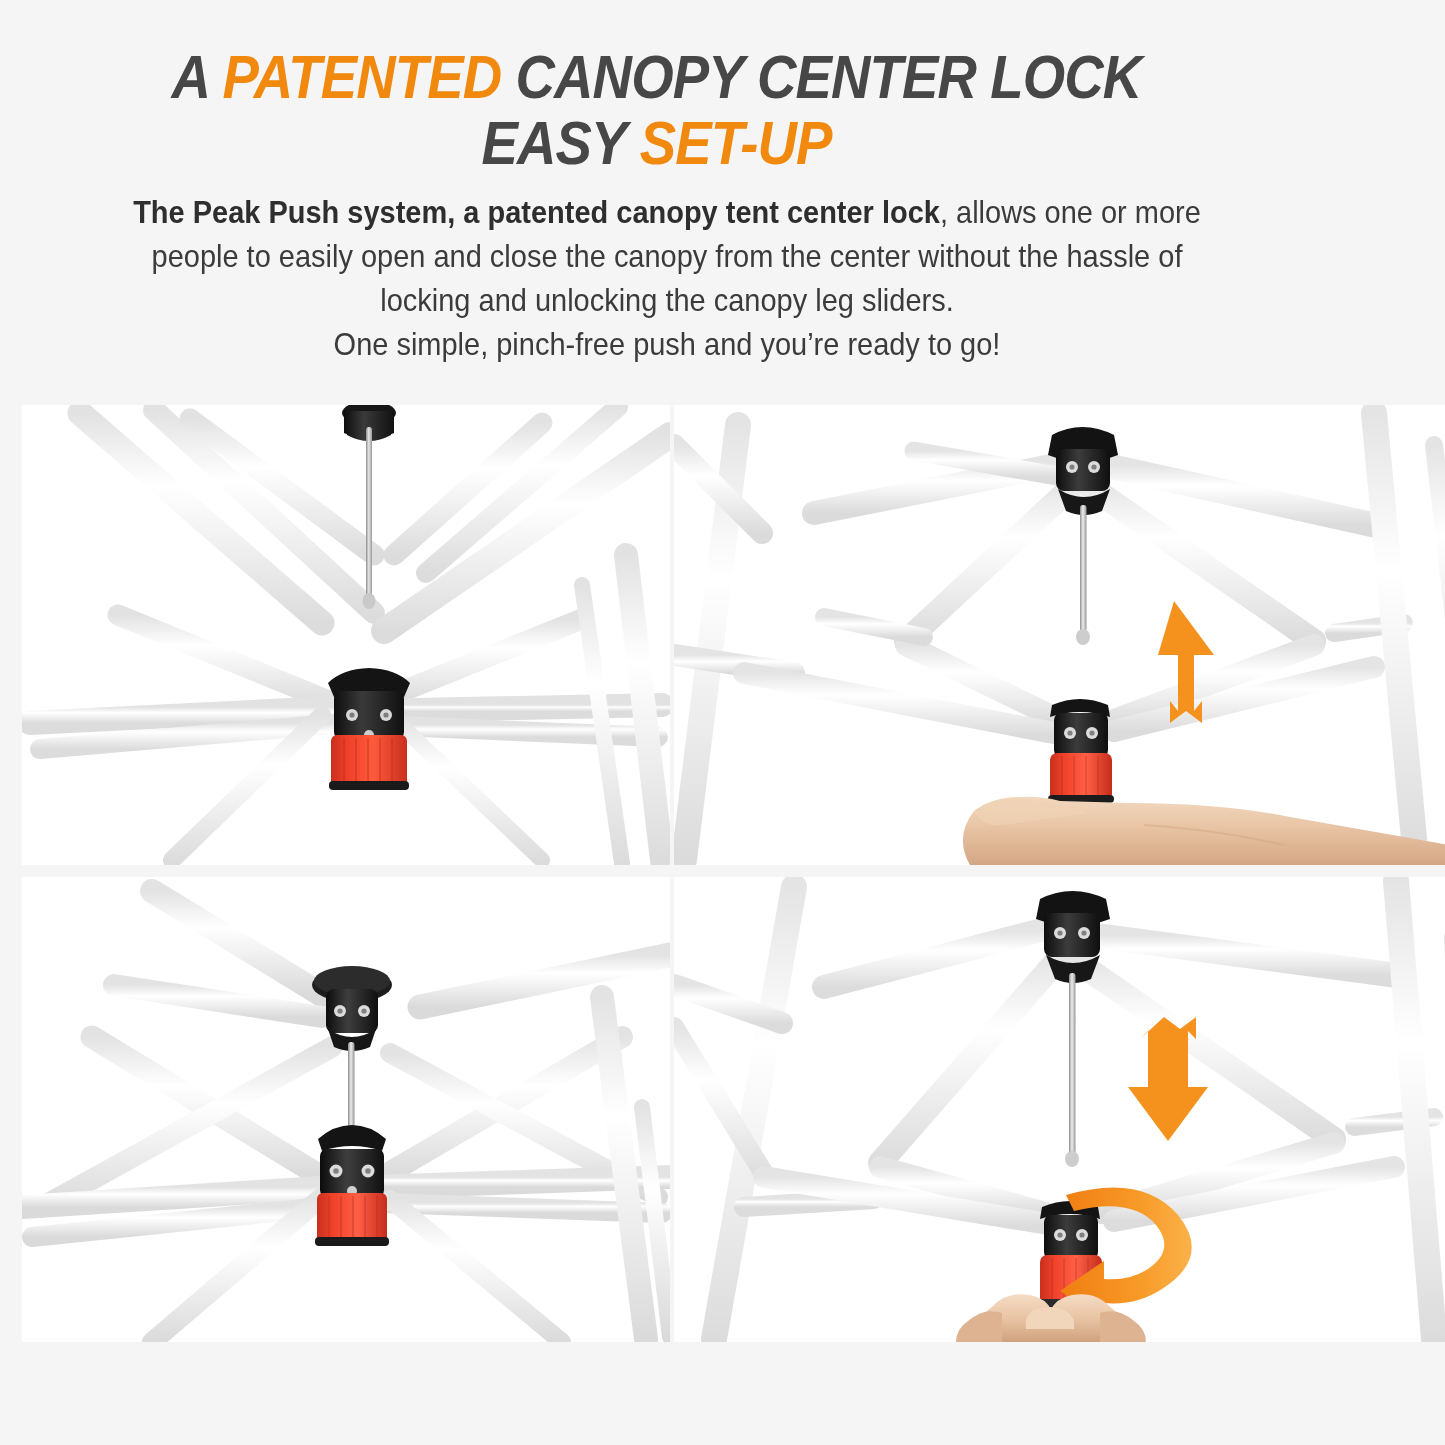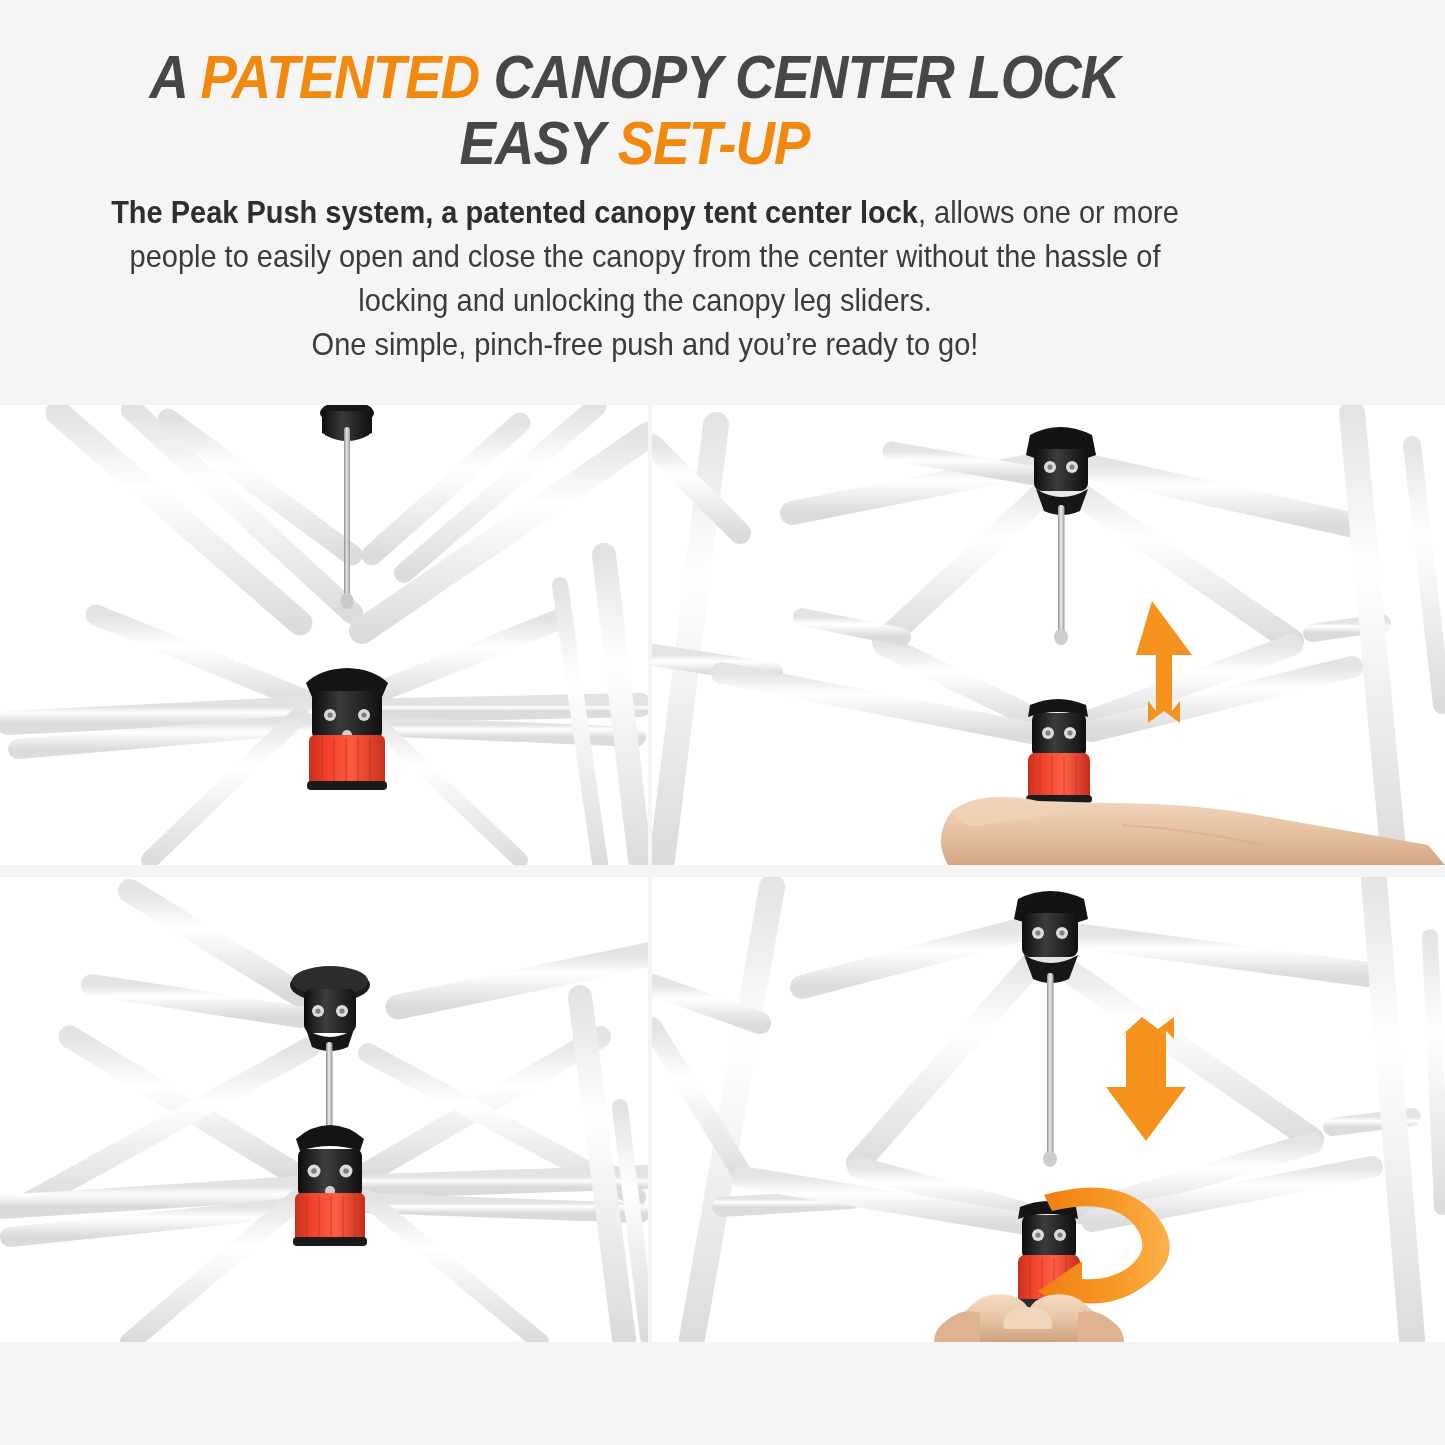--- a/index.html
+++ b/index.html
@@ -3,21 +3,21 @@
 <meta charset="utf-8">
 <style>
   html,body{margin:0;padding:0;}
   body{
     width:1445px;height:1445px;
     background:#f5f5f5;
     font-family:"Liberation Sans", sans-serif;
     overflow:hidden;
     position:relative;
   }
-  .page{width:1269px;height:1445px;position:relative;}
+  .page{width:1269px;height:1445px;position:relative;margin-left:22px;}
 
   
   .headline{
     text-align:center;
     padding-top:44px;
     font-weight:bold;
     font-style:italic;
     font-size:62px;
     line-height:66px;
     letter-spacing:-1px;

